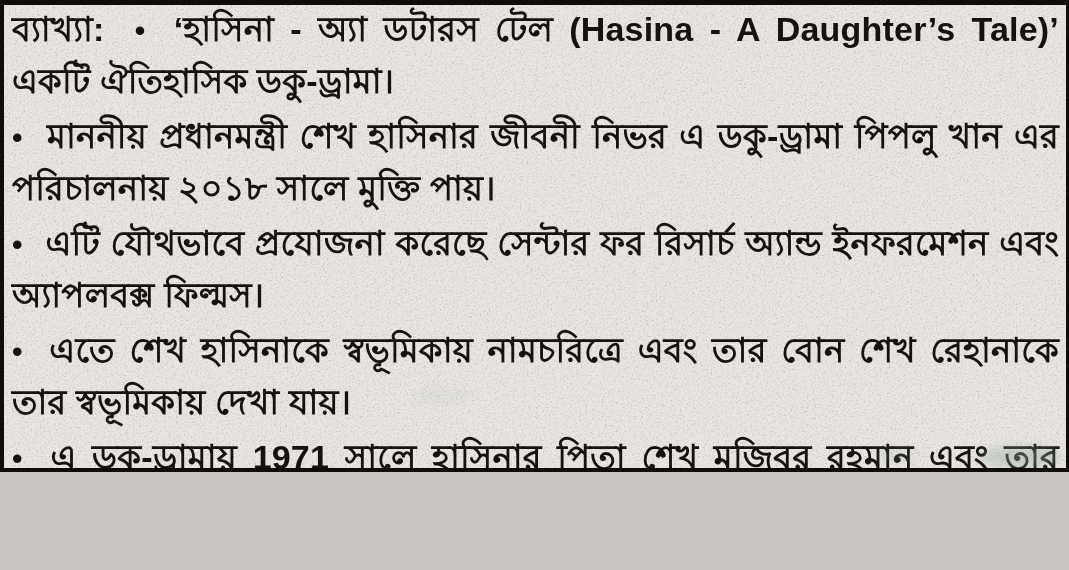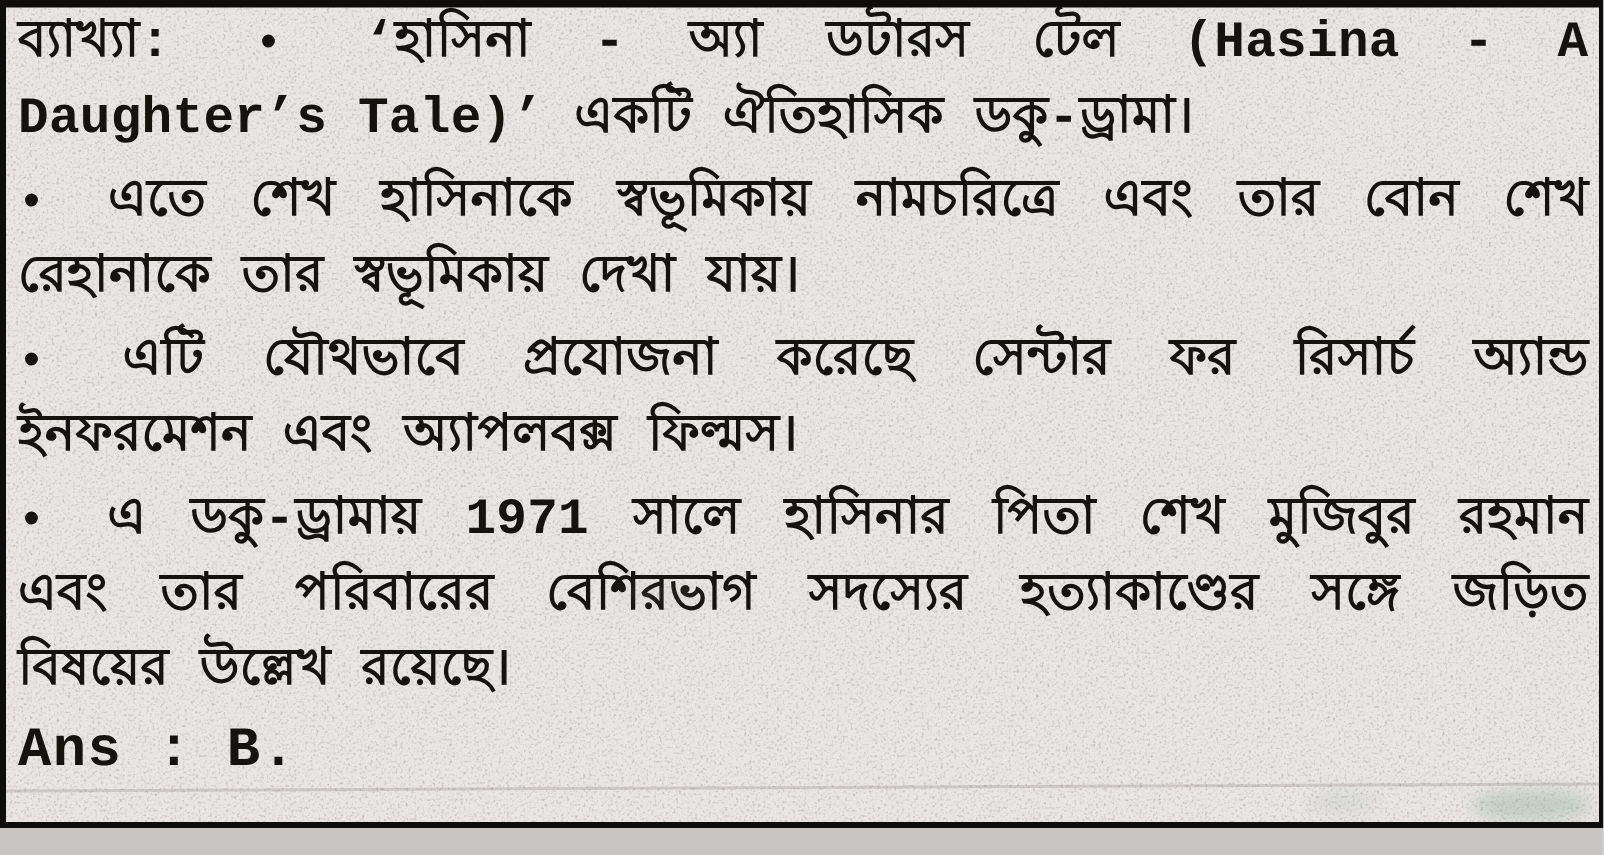--- a/index.html
+++ b/index.html
@@ -1,20 +1,20 @@
 <!DOCTYPE html>
 <html lang="bn" style="--paper: #e9e5e3; --ink: #16120e; --border: #0f0d0b; --smudge: #8fae96;"><head>
 <meta charset="utf-8">
 <style>
   html,body{margin:0;padding:0;background:#c9c5c3;}
   .stage{
-    width:1069px;height:552px;position:relative;overflow:hidden;
+    width:1069px;height:472px;position:relative;overflow:hidden;
     background:var(--paper,#e9e5e3);
     box-sizing:border-box;
-    font-family:Liberation Mono, monospace;
+    font-family:Liberation Sans, sans-serif;
   }
   .frame{
     position:absolute;inset:0;
     border-top:5px solid var(--border,#0f0d0b);
     border-left:4px solid var(--border,#0f0d0b);
     border-right:3px solid var(--border,#0f0d0b);
     border-bottom:4px solid var(--border,#0f0d0b);
     box-sizing:border-box;
     pointer-events:none;
     z-index:3;
@@ -75,29 +75,33 @@
   <div class="frame"></div>
 
   <div class="content">
 
     <p class="para">
       <span class="lead">ব্যাখ্যা:</span>
       <span class="bullet">•</span>
       <span>‘হাসিনা - অ্যা ডটারস টেল (Hasina - A Daughter’s Tale)’ একটি ঐতিহাসিক ডকু-ড্রামা।</span>
     </p>
 
-
     <p class="para">
       <span class="bullet">•</span>
-      <span>এতে শেখ হাসিনাকে স্বভূমিকায় নামচরিত্রে এবং তার বোন শেখ রেহানাকে তার স্বভূমিকায় দেখা যায়।</span>
+      <span>মাননীয় প্রধানমন্ত্রী শেখ হাসিনার জীবনী নিভর এ ডকু-ড্রামা পিপলু খান এর পরিচালনায় ২০১৮ সালে মুক্তি পায়।</span>
     </p>
 
     <p class="para">
       <span class="bullet">•</span>
       <span>এটি যৌথভাবে প্রযোজনা করেছে সেন্টার ফর রিসার্চ অ্যান্ড ইনফরমেশন এবং অ্যাপলবক্স ফিল্মস।</span>
+    </p>
+
+    <p class="para">
+      <span class="bullet">•</span>
+      <span>এতে শেখ হাসিনাকে স্বভূমিকায় নামচরিত্রে এবং তার বোন শেখ রেহানাকে তার স্বভূমিকায় দেখা যায়।</span>
     </p>
 
     <p class="para">
       <span class="bullet">•</span>
       <span>এ ডকু-ড্রামায় 1971 সালে হাসিনার পিতা শেখ মুজিবুর রহমান এবং তার পরিবারের বেশিরভাগ সদস্যের হত্যাকাণ্ডের সঙ্গে জড়িত বিষয়ের উল্লেখ রয়েছে।</span>
     </p>
 
     <p class="answer">Ans : B.</p>
   </div>
 

